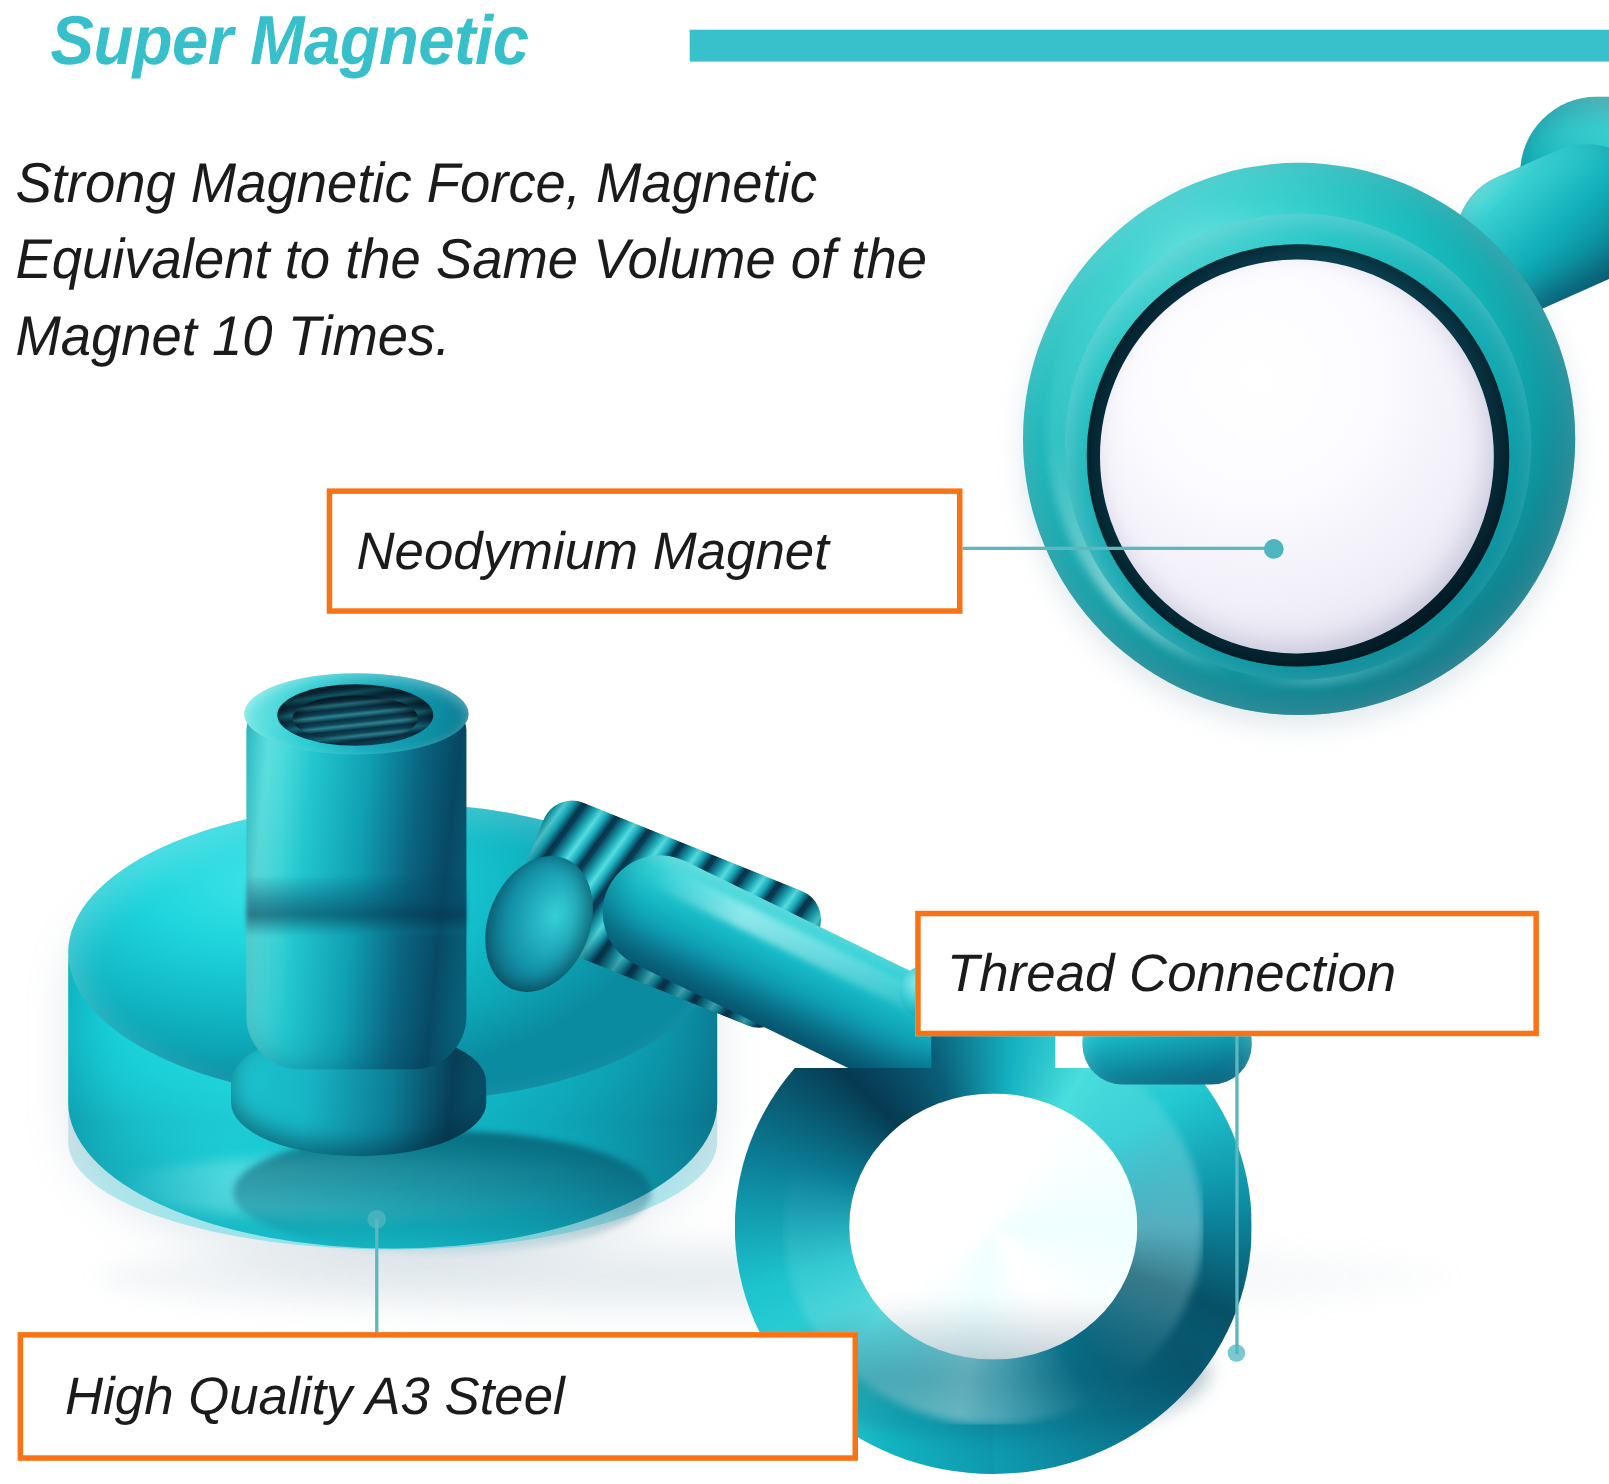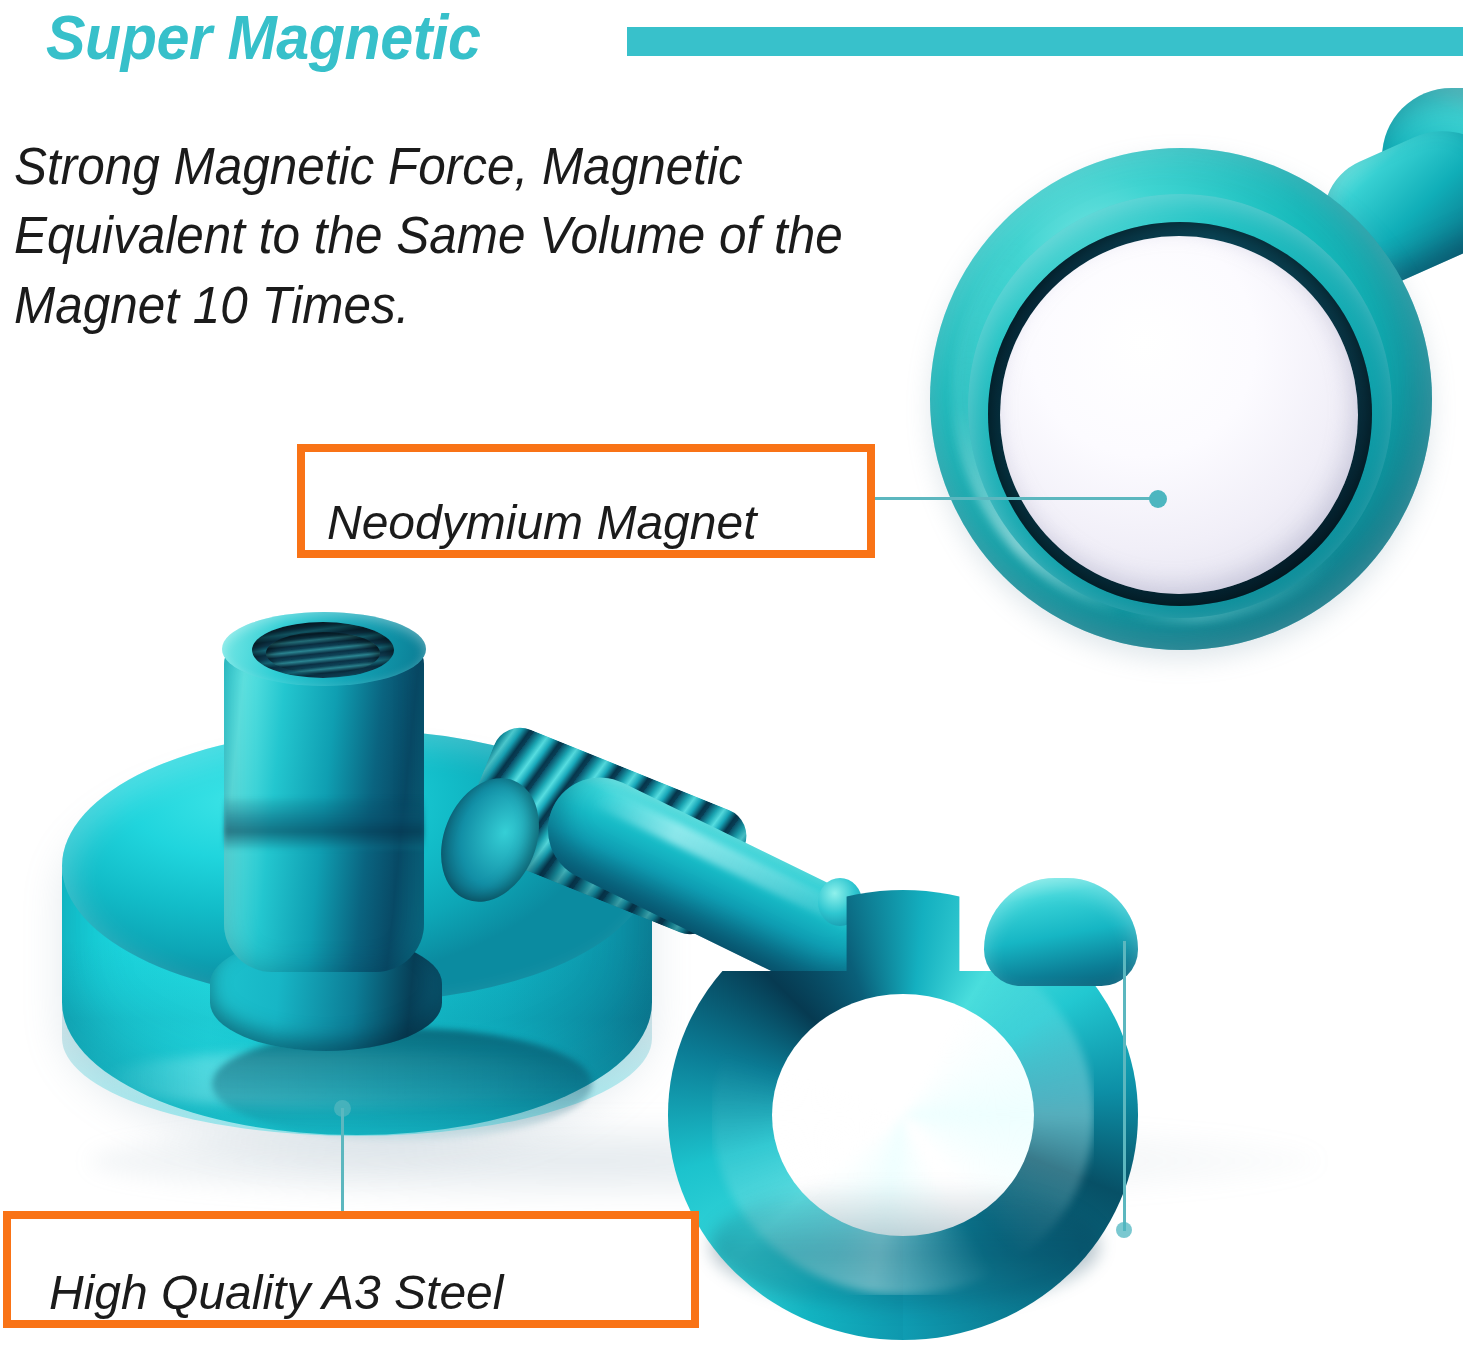--- a/index.html
+++ b/index.html
@@ -56,24 +56,24 @@
     color: #1b1b1b;
     font-family: "Liberation Sans Narrow", "Liberation Sans", sans-serif;
     transform: scaleX(0.97);
     transform-origin: left top;
   }
 
   
   .callout {
     position: absolute;
     box-sizing: border-box;
-    border: 8px solid #f97316;
+    border: 5px solid #f97316;
     background: #ffffff;
     display: flex;
-    align-items: flex-end;
+    align-items: center;
     z-index: 40;
   }
   .callout span {
     display: block;
     width: 100%;
     color: #1b1b1b;
     font-family: "Liberation Sans Narrow", "Liberation Sans", sans-serif;
     white-space: nowrap;
   }
 
@@ -93,23 +93,23 @@
     top: 828px;
     width: 567px;
     height: 114px;
   }
   #callout-thread span {
     font-size: 48px;
     padding-left: 24px;
   }
 
   #callout-steel {
-    left: 3px;
+    left: 16px;
     top: 1211px;
-    width: 696px;
+    width: 764px;
     height: 117px;
   }
   #callout-steel span {
     font-size: 48px;
     padding-left: 38px;
   }
 
   
   .leader-line {
     position: absolute;
@@ -656,18 +656,21 @@
   <div id="line-thread" class="leader-line v"></div>
   <div id="dot-thread" class="leader-dot"></div>
 
   <div id="line-steel" class="leader-line v"></div>
   <div id="dot-steel" class="leader-dot"></div>
 
   <div id="callout-neodymium" class="callout">
     <span>Neodymium Magnet</span>
   </div>
 
+  <div id="callout-thread" class="callout">
+    <span>Thread Connection</span>
+  </div>
 
   <div id="callout-steel" class="callout">
     <span>High Quality A3 Steel</span>
   </div>
 
 </div>
 
 </body></html>

